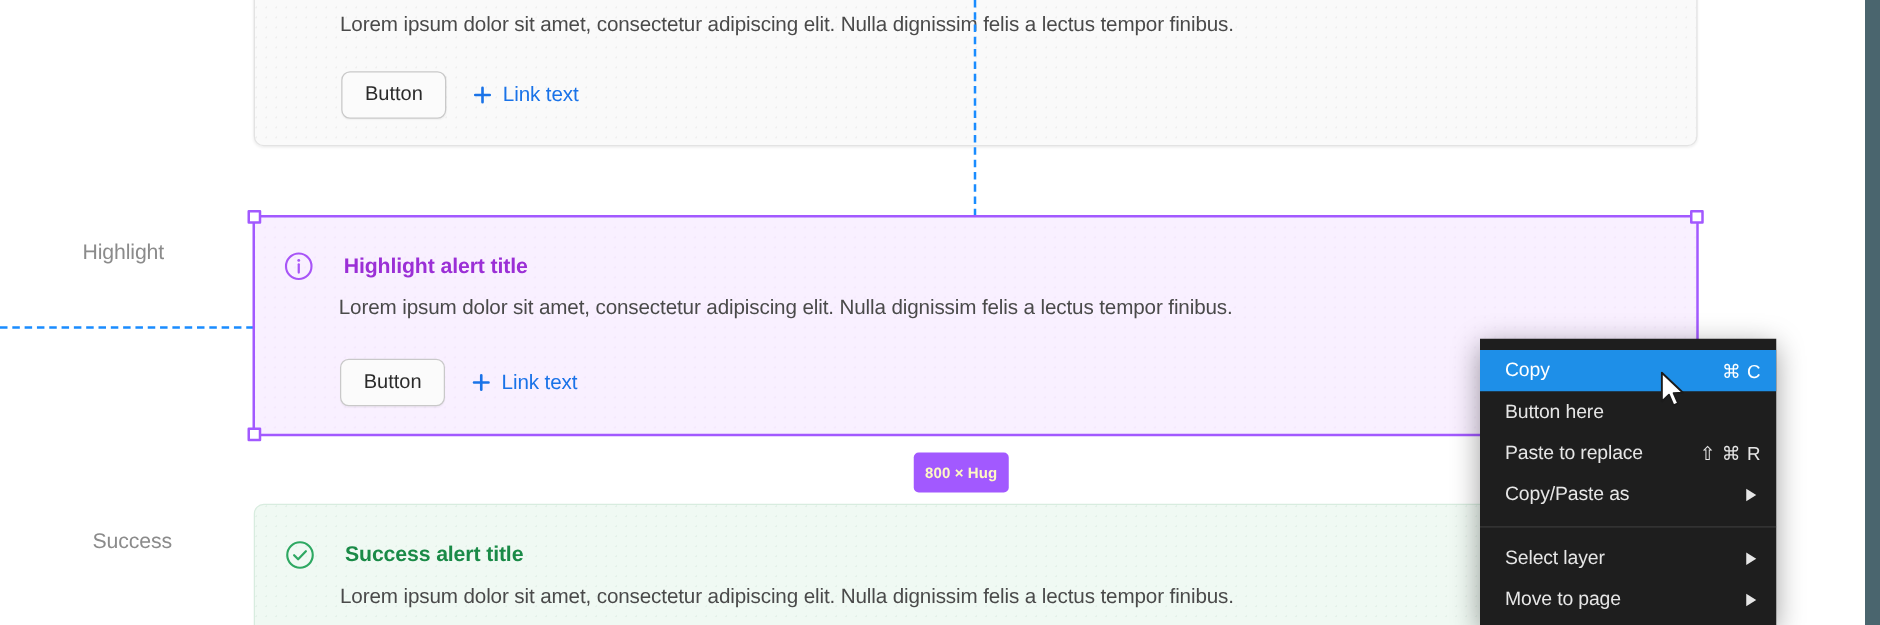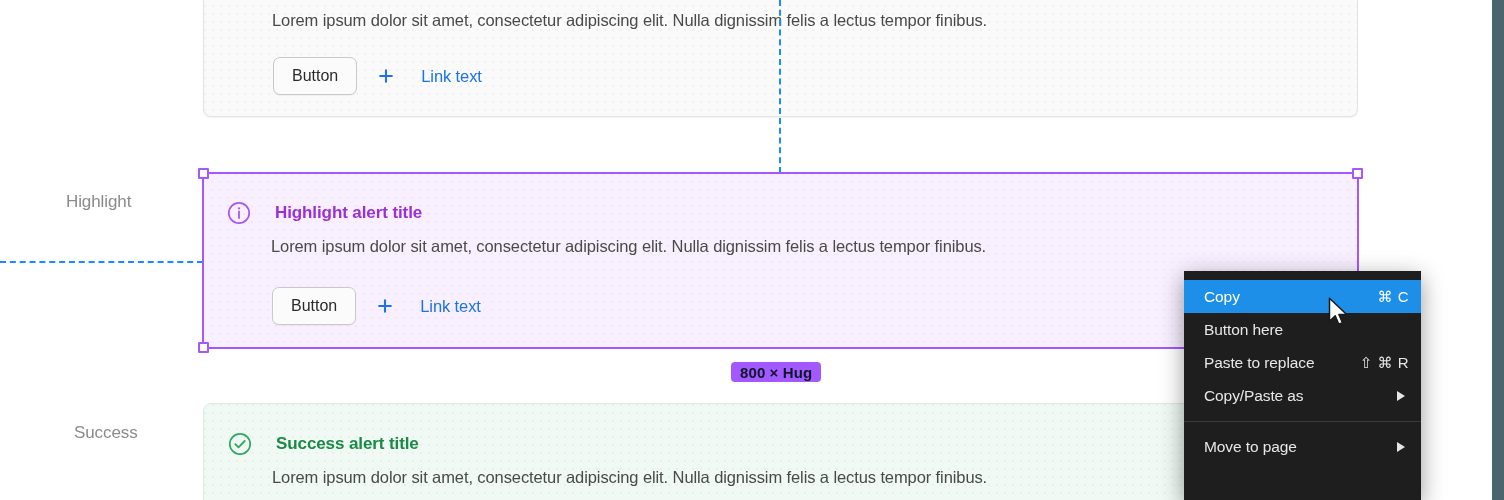--- a/index.html
+++ b/index.html
@@ -59,21 +59,21 @@
   .btn {
     height: 38px; padding: 0 18px;
     display: flex; align-items: center; justify-content: center;
     font-size: 16px; color: #2b2b2b;
     background: #fbfbfb;
     border: 1px solid #c9c9c9;
     border-radius: 7px;
     box-shadow: 0 1px 1px rgba(0,0,0,0.04);
     white-space: nowrap;
   }
-  .link-wrap { display: flex; align-items: center; gap: 27px; margin-left: 21px; }
+  .link-wrap { display: flex; align-items: center; gap: 8px; margin-left: 21px; }
   .plus-icon { width: 16px; height: 16px; display: block; }
   .link-text {
     font-size: 16.5px; color: #1a73e8; font-weight: normal;
     white-space: nowrap; letter-spacing: -0.1px;
   }
 
   
   .row-label {
     position: absolute;
     font-size: 17px; color: #8b8b8b; letter-spacing: -0.1px;
@@ -102,24 +102,24 @@
     background: #ffffff; border: 2px solid #a259ff; border-radius: 1px;
   }
   .handle.tl { left: -6px;  top: -6px; }
   .handle.tr { right: -6px; top: -6px; }
   .handle.bl { left: -6px;  bottom: -6px; }
   .handle.br { right: -6px; bottom: -6px; }
 
   #size-badge {
     position: absolute;
     left: 731px; top: 362px;
-    height: 20px; padding: 0 9px;
+    height: 32px; padding: 0 9px;
     display: flex; align-items: center; justify-content: center;
-    background: #a259ff; color: #0f172a;
-    font-size: 15px; font-weight: bold; letter-spacing: 0.1px;
+    background: #a259ff; color: #fef9c3;
+    font-size: 12px; font-weight: bold; letter-spacing: 0.1px;
     border-radius: 4px; white-space: nowrap;
   }
 
   
   #context-menu {
     position: absolute;
     left: 1184px; top: 271px; width: 237px; height: 229px;
     background: #1e1e1e;
     box-shadow: 0 6px 22px rgba(0,0,0,0.4);
     padding-top: 9px;
@@ -234,20 +234,24 @@
           <span class="menu-shortcut">⇧ ⌘ R</span>
         </div>
         <div class="menu-item">
           <span class="menu-label">Copy/Paste as</span>
           <span class="submenu-arrow"></span>
         </div>
       </div>
     <div class="menu-sep"></div>
     <div id="menu-group-2">
         <div class="menu-item">
+          <span class="menu-label">Select layer</span>
+          <span class="submenu-arrow"></span>
+        </div>
+        <div class="menu-item">
           <span class="menu-label">Move to page</span>
           <span class="submenu-arrow"></span>
         </div>
       </div>
   </div>
 
   <svg id="cursor" width="22" height="32" viewBox="0 0 22 32">
     <path d="M1.5 1.2 L1.5 24.2 L7.2 18.8 L10.8 27.2 L14.4 25.6 L10.9 17.5 L18.4 17.2 Z" fill="#ffffff" stroke="#1b1b1b" stroke-width="1.5" stroke-linejoin="round"></path>
   </svg>
 

